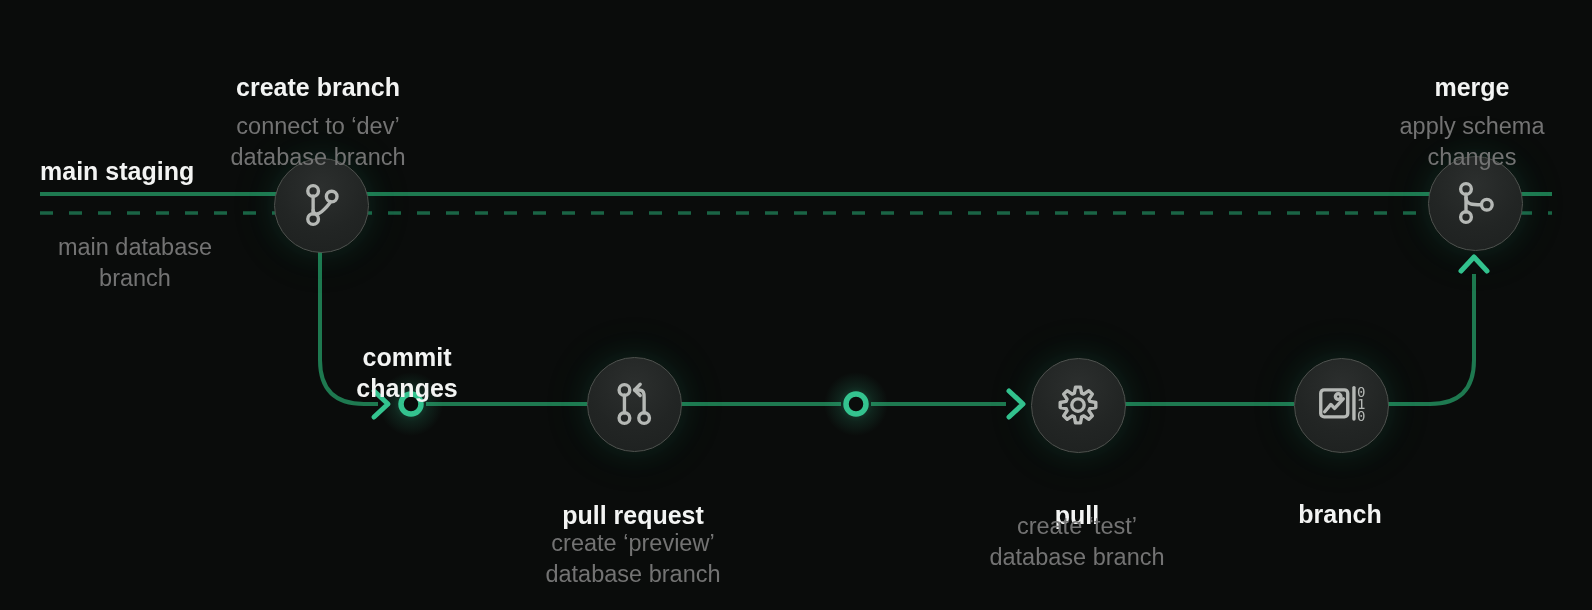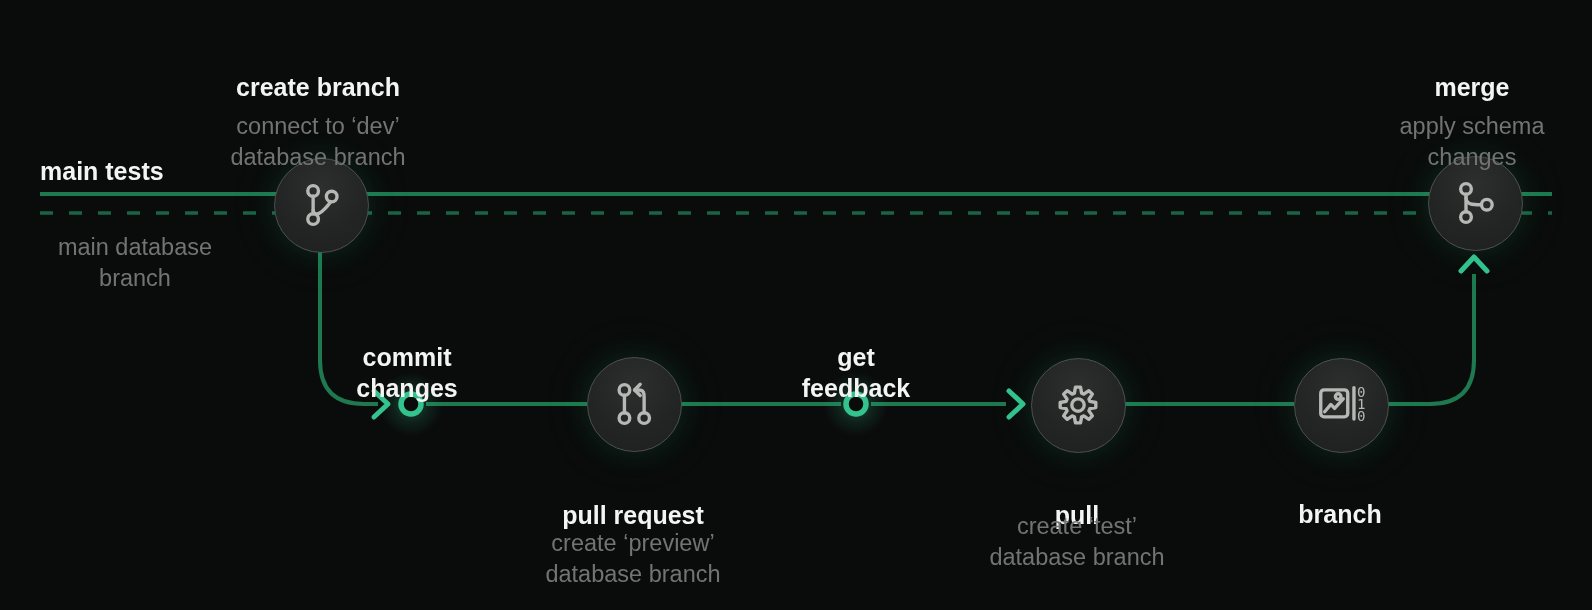--- a/index.html
+++ b/index.html
@@ -99,32 +99,31 @@
   <div class="node" style="left:1427.5px;top:155.5px">
     <svg class="icon" viewBox="0 0 48 48">
       <circle cx="16" cy="11.5" r="4.75"></circle>
       <circle cx="16" cy="36.5" r="4.75"></circle>
       <circle cx="34.5" cy="25.5" r="4.75"></circle>
       <path d="M16 16.25 V31.75"></path>
       <path d="M16 19 C16 25.5 22 25.5 29.75 25.5"></path>
     </svg>
   </div>
 
-  <div class="title" style="left:40px;top:156px;white-space:nowrap">main tests</div>
+  <div class="title" style="left:40px;top:156px;white-space:nowrap">main staging</div>
   <div class="sub" style="left:40px;top:232px;width:190px;text-align:center">main database branch</div>
 
   <div class="title center" style="left:318px;top:40px;white-space:nowrap">create branch</div>
   <div class="sub center" style="left:318px;top:79px;width:232px">connect to ‘dev’ database branch</div>
 
   <div class="title center" style="left:407px;top:310px;width:130px">commit changes</div>
 
   <div class="title center" style="left:633px;top:468px;white-space:nowrap">pull request</div>
   <div class="sub center" style="left:633px;top:496px;width:232px">create ‘preview’ database branch</div>
 
-  <div class="title center" style="left:856px;top:310px;width:130px">get feedback</div>
 
   <div class="title center" style="left:1077px;top:468px;white-space:nowrap">pull</div>
   <div class="sub center" style="left:1077px;top:479px;width:200px">create ‘test’ database branch</div>
 
   <div class="title center" style="left:1340px;top:467px;white-space:nowrap">branch</div>
 
   <div class="title center" style="left:1472px;top:40px;white-space:nowrap">merge</div>
   <div class="sub center" style="left:1472px;top:79px;width:190px">apply schema changes</div>
 
 </div>

